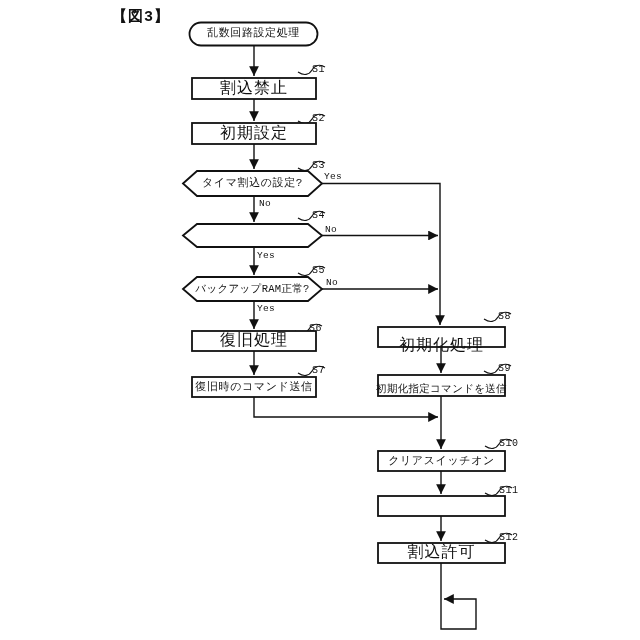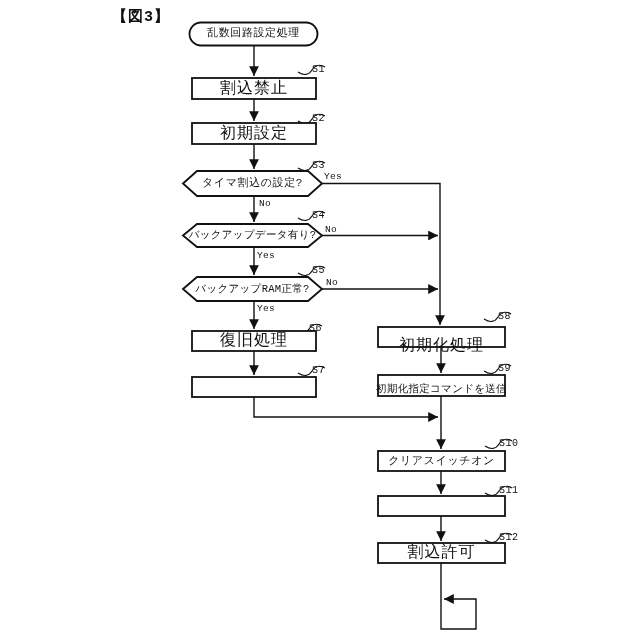--- a/index.html
+++ b/index.html
@@ -95,28 +95,28 @@
   </div>
   <div class="node" style="left:192px;top:78px;width:124px;height:21px">
     <span>割込禁止</span>
   </div>
   <div class="node" style="left:192px;top:123px;width:124px;height:21px">
     <span>初期設定</span>
   </div>
   <div class="node md" style="left:183px;top:171px;width:139px;height:25px">
     <span>タイマ割込の設定?</span>
   </div>
-  <div class="node sm" style="left:183px;top:224px;width:139px;height:23px">
-    <span>バックアップデータ有り?</span>
-  </div>
   <div class="node sm" style="left:183px;top:277px;width:139px;height:24px">
     <span>バックアップRAM正常?</span>
   </div>
   <div class="node" style="left:192px;top:331px;width:124px;height:20px">
     <span>復旧処理</span>
+  </div>
+  <div class="node md" style="left:192px;top:377px;width:124px;height:20px">
+    <span>復旧時のコマンド送信</span>
   </div>
   <div class="node" style="left:378px;top:327px;width:127px;height:37px">
     <span>初期化処理</span>
   </div>
   <div class="node sm" style="left:378px;top:375px;width:127px;height:28px">
     <span>初期化指定コマンドを送信</span>
   </div>
   <div class="node md" style="left:378px;top:451px;width:127px;height:20px">
     <span>クリアスイッチオン</span>
   </div>

